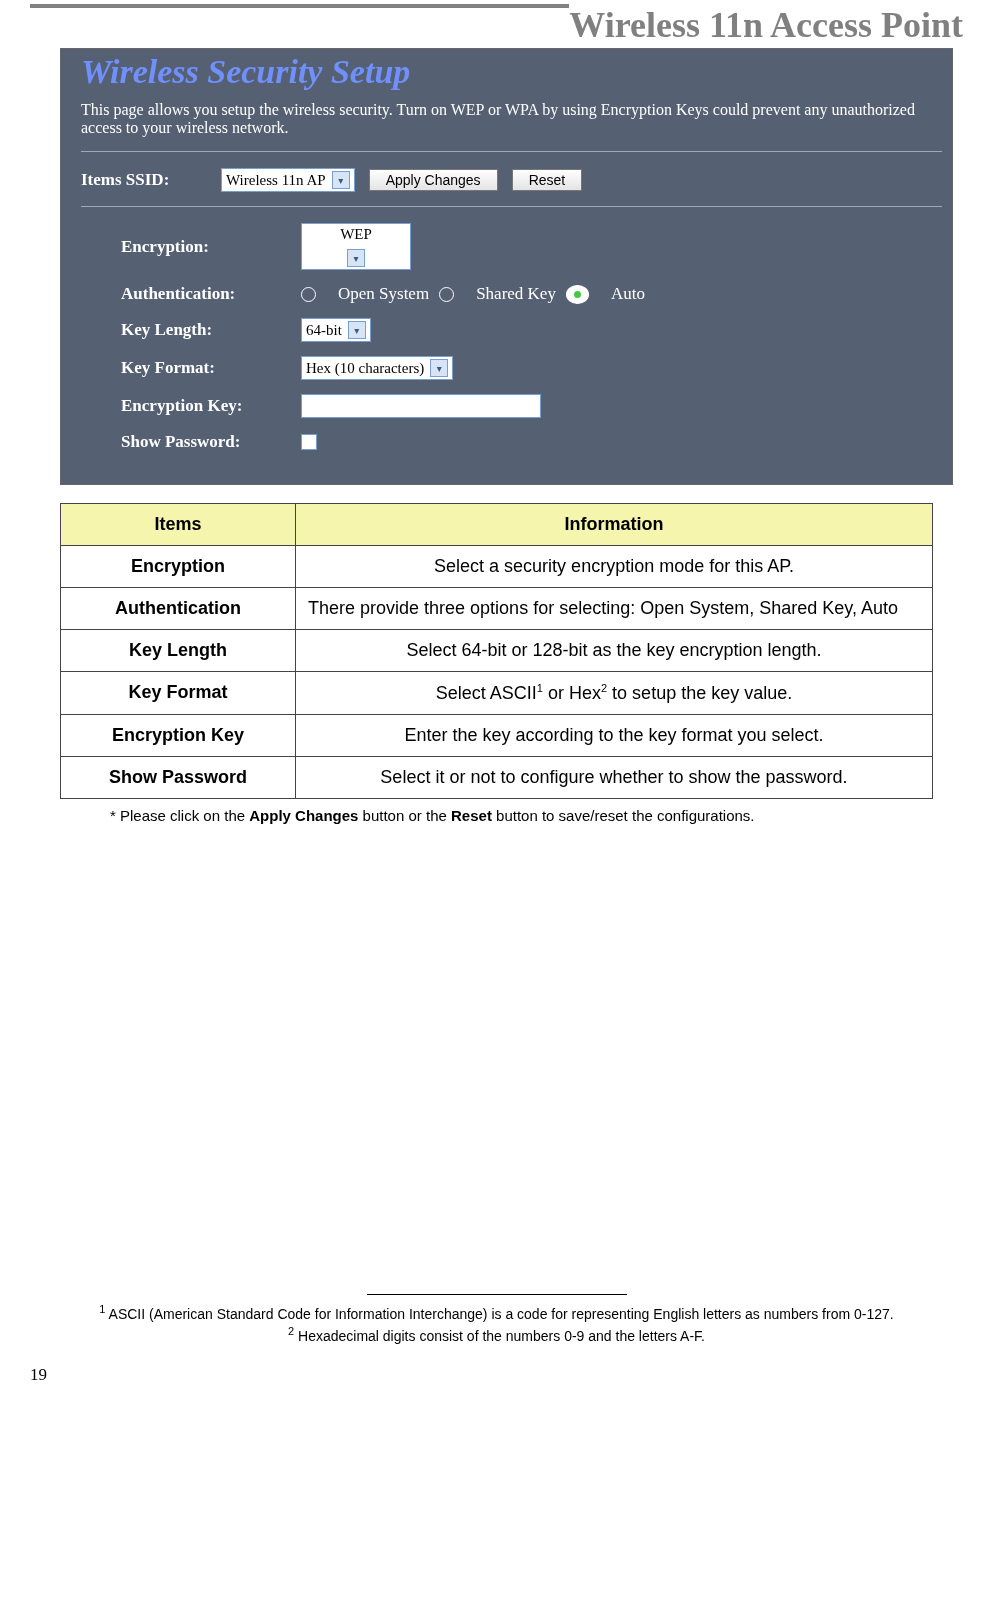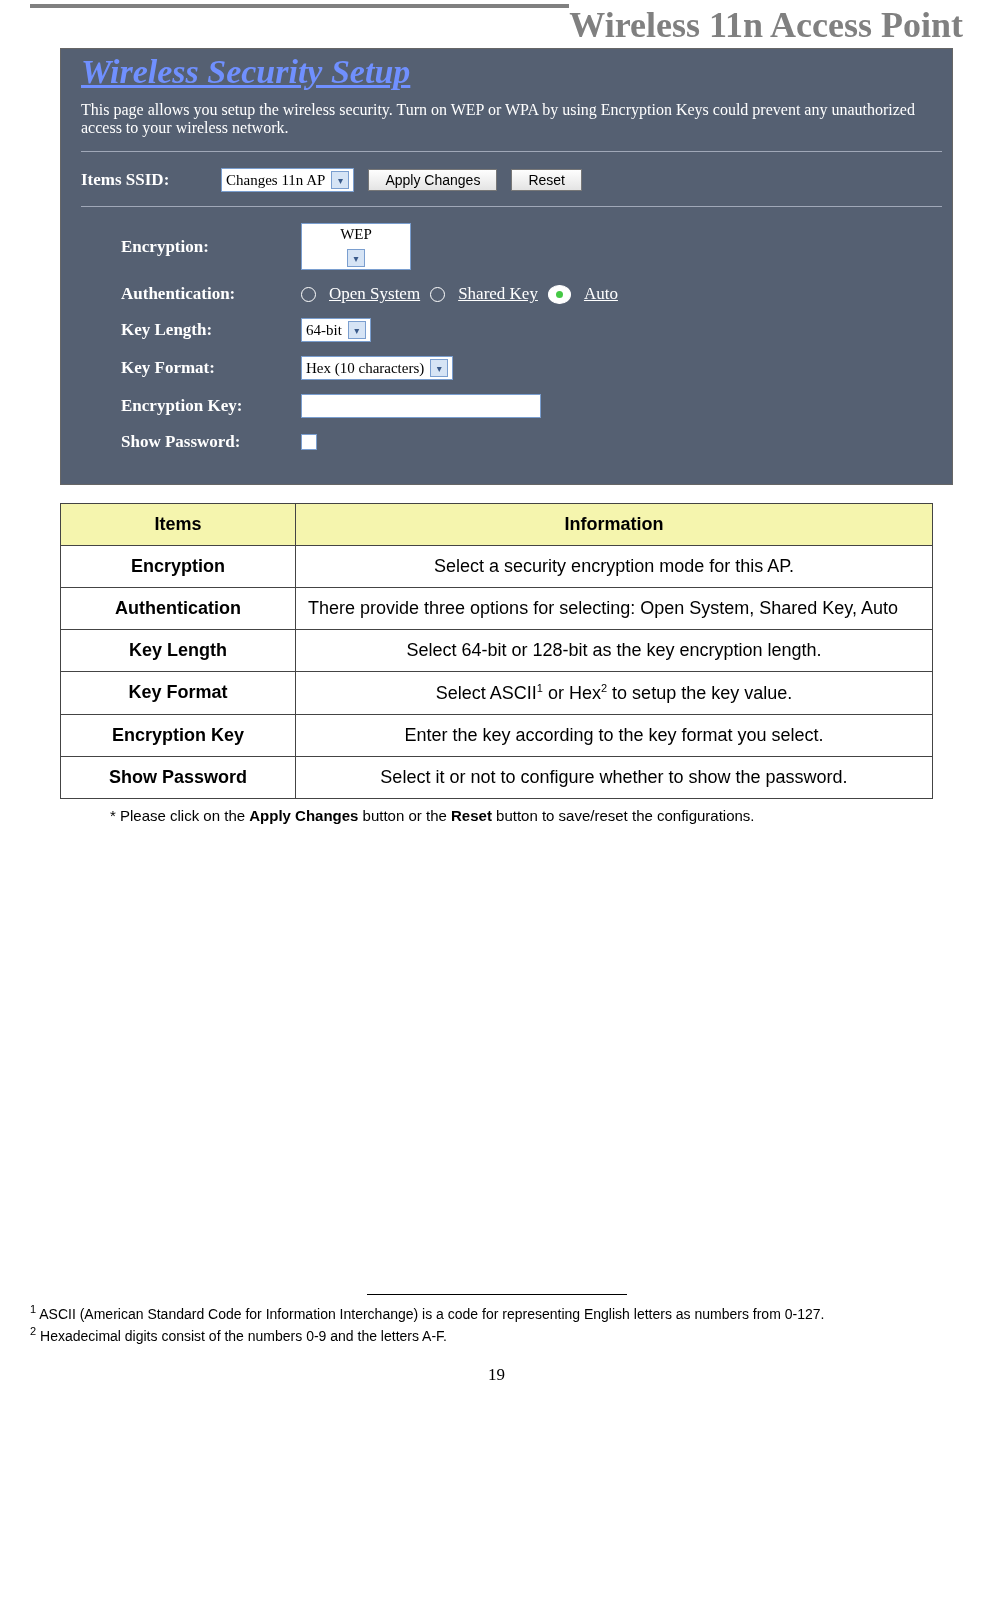--- a/index.html
+++ b/index.html
@@ -47,21 +47,20 @@
     color: #fff;
     font-family: "Times New Roman", serif;
     padding: 4px 10px 18px 20px;
     font-size: 17px;
   }
   .panel-title {
     color: #7090ff;
     font-size: 34px;
     font-style: italic;
     font-weight: bold;
-    text-decoration: underline;
     font-family: "Times New Roman", serif;
     margin-bottom: 10px;
   }
   .panel-desc {
     font-size: 16px;
     margin-bottom: 14px;
   }
   .panel hr {
     border: none;
     border-top: 1px solid #a0a8b8;
@@ -106,22 +105,21 @@
     padding: 2px 16px;
     font-family: Arial, sans-serif;
     font-size: 14px;
     color: #000;
     margin-left: 14px;
   }
   .radio {
     display: inline-flex;
     align-items: center;
     margin-right: 10px;
-    gap:13px;
-    text-decoration:underline;
+    gap:22px;
   }
   .radio .dot {
     width:13px;height:13px;border-radius:50%;
     border:1px solid #fff;
     display:inline-flex;align-items:center;justify-content:center;
   }
   .radio .dot.sel::after{
     content:"";width:7px;height:7px;border-radius:50%;background:#45c845;
   }
   .chk {
@@ -153,23 +151,23 @@
   .footnote-rule {
     margin-top: 470px;
     width: 260px;
     border: none;
     border-top: 1px solid #000;
   }
   .footnote {
     font-size: 14px;
     margin: 2px 0;
     line-height: 1.25;
+    text-align: center;
   }
   .page-no {
-    text-align: center;
     font-family: "Times New Roman", serif;
     font-size: 17px;
     margin-top: 20px;
   }
 </style>
 </head>
 <body>
 
 <div class="page">
 
@@ -180,21 +178,21 @@
 
   <div class="panel-wrap">
     <div class="panel">
       <div class="panel-title">Wireless Security Setup</div>
       <div class="panel-desc">This page allows you setup the wireless security. Turn on WEP or WPA by using Encryption Keys could prevent any unauthorized access to your wireless network.</div>
       <hr>
 
       <div class="row top">
         <span class="lbl">Items SSID:</span>
         <span class="sel">
-          <span>Changes 11n AP</span>
+          <span>Wireless 11n AP</span>
           <span class="arrow">▾</span>
         </span>
         <span class="btn">Apply Changes</span>
         <span class="btn">Reset</span>
       </div>
       <hr>
 
       <div class="row">
         <span class="lbl">Encryption:</span>
         <span class="sel" style="width:100px;flex-direction:column;">

